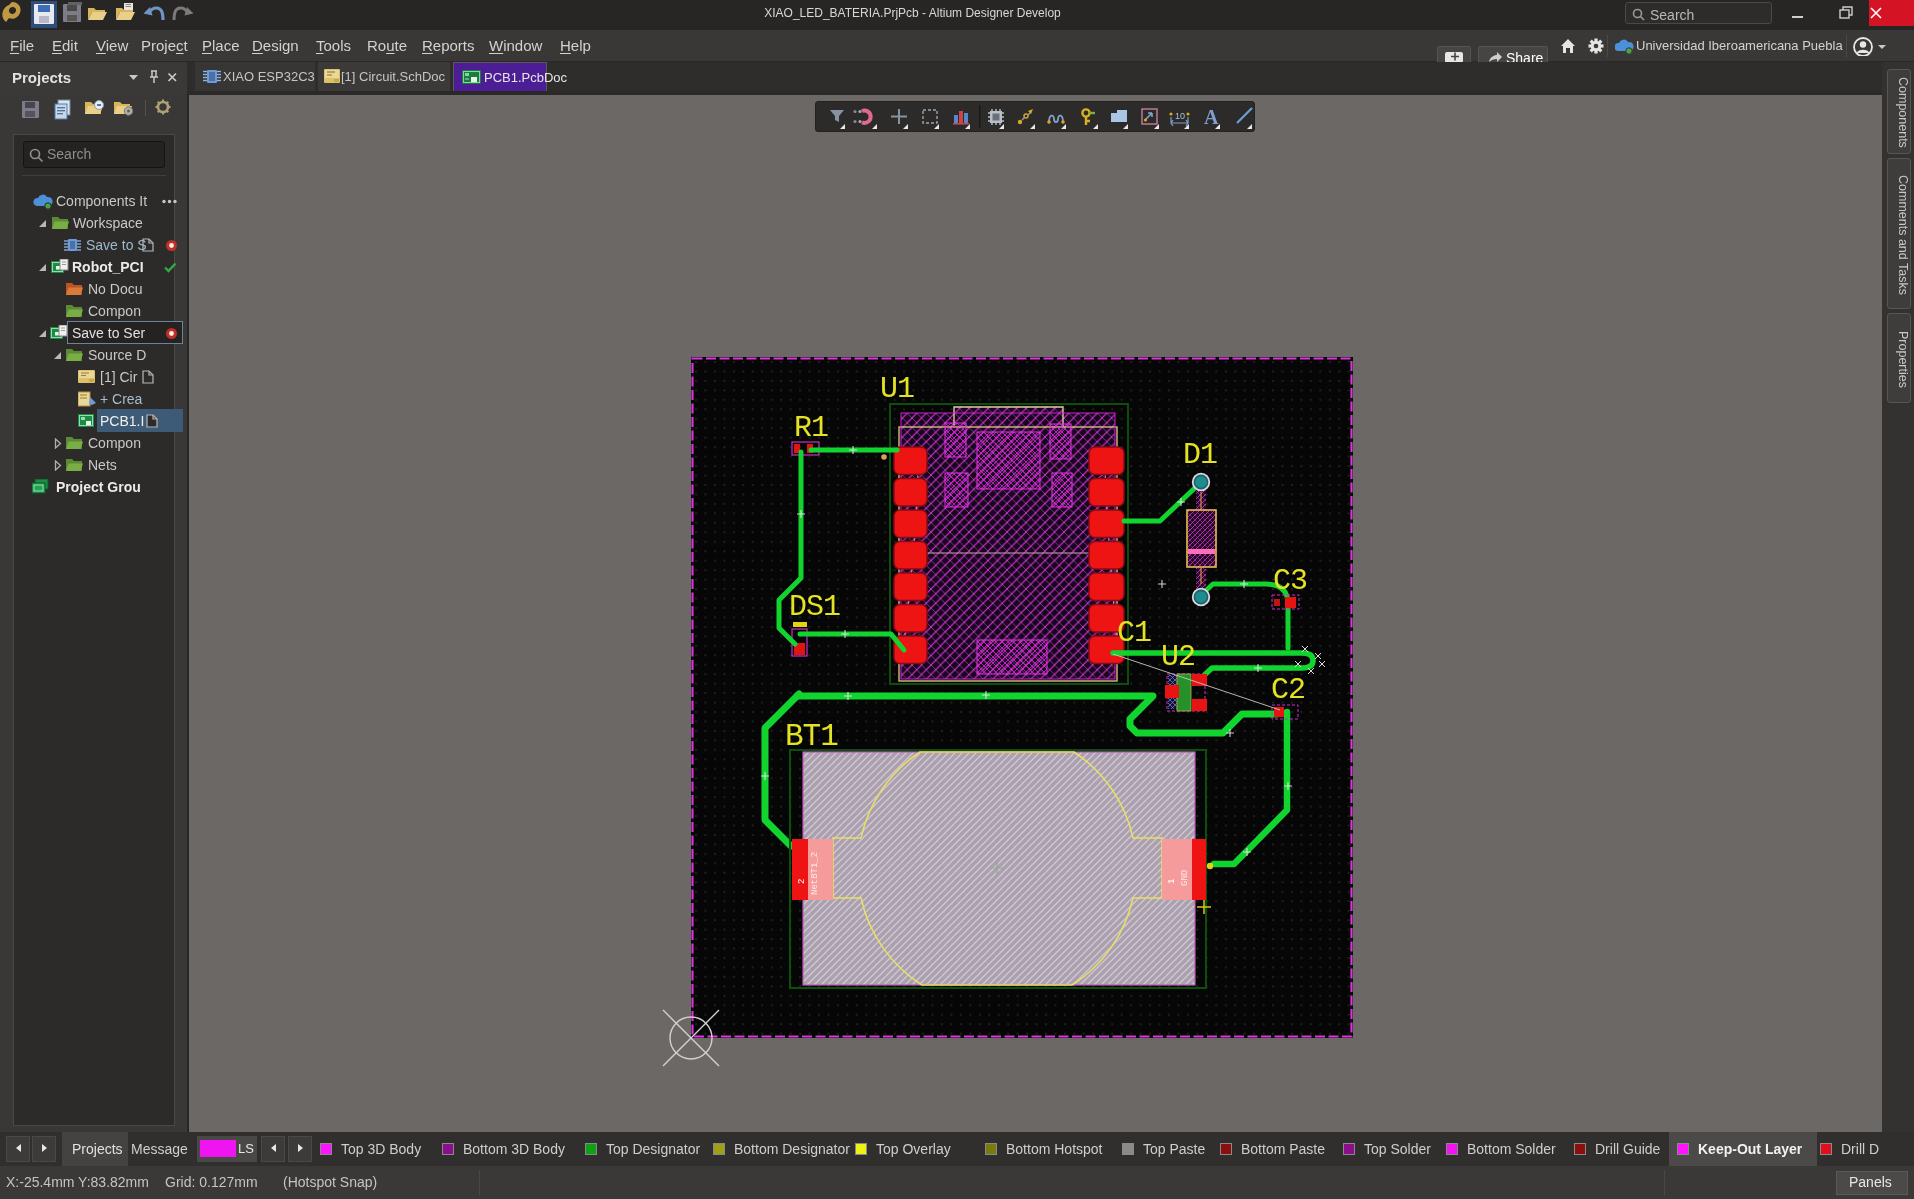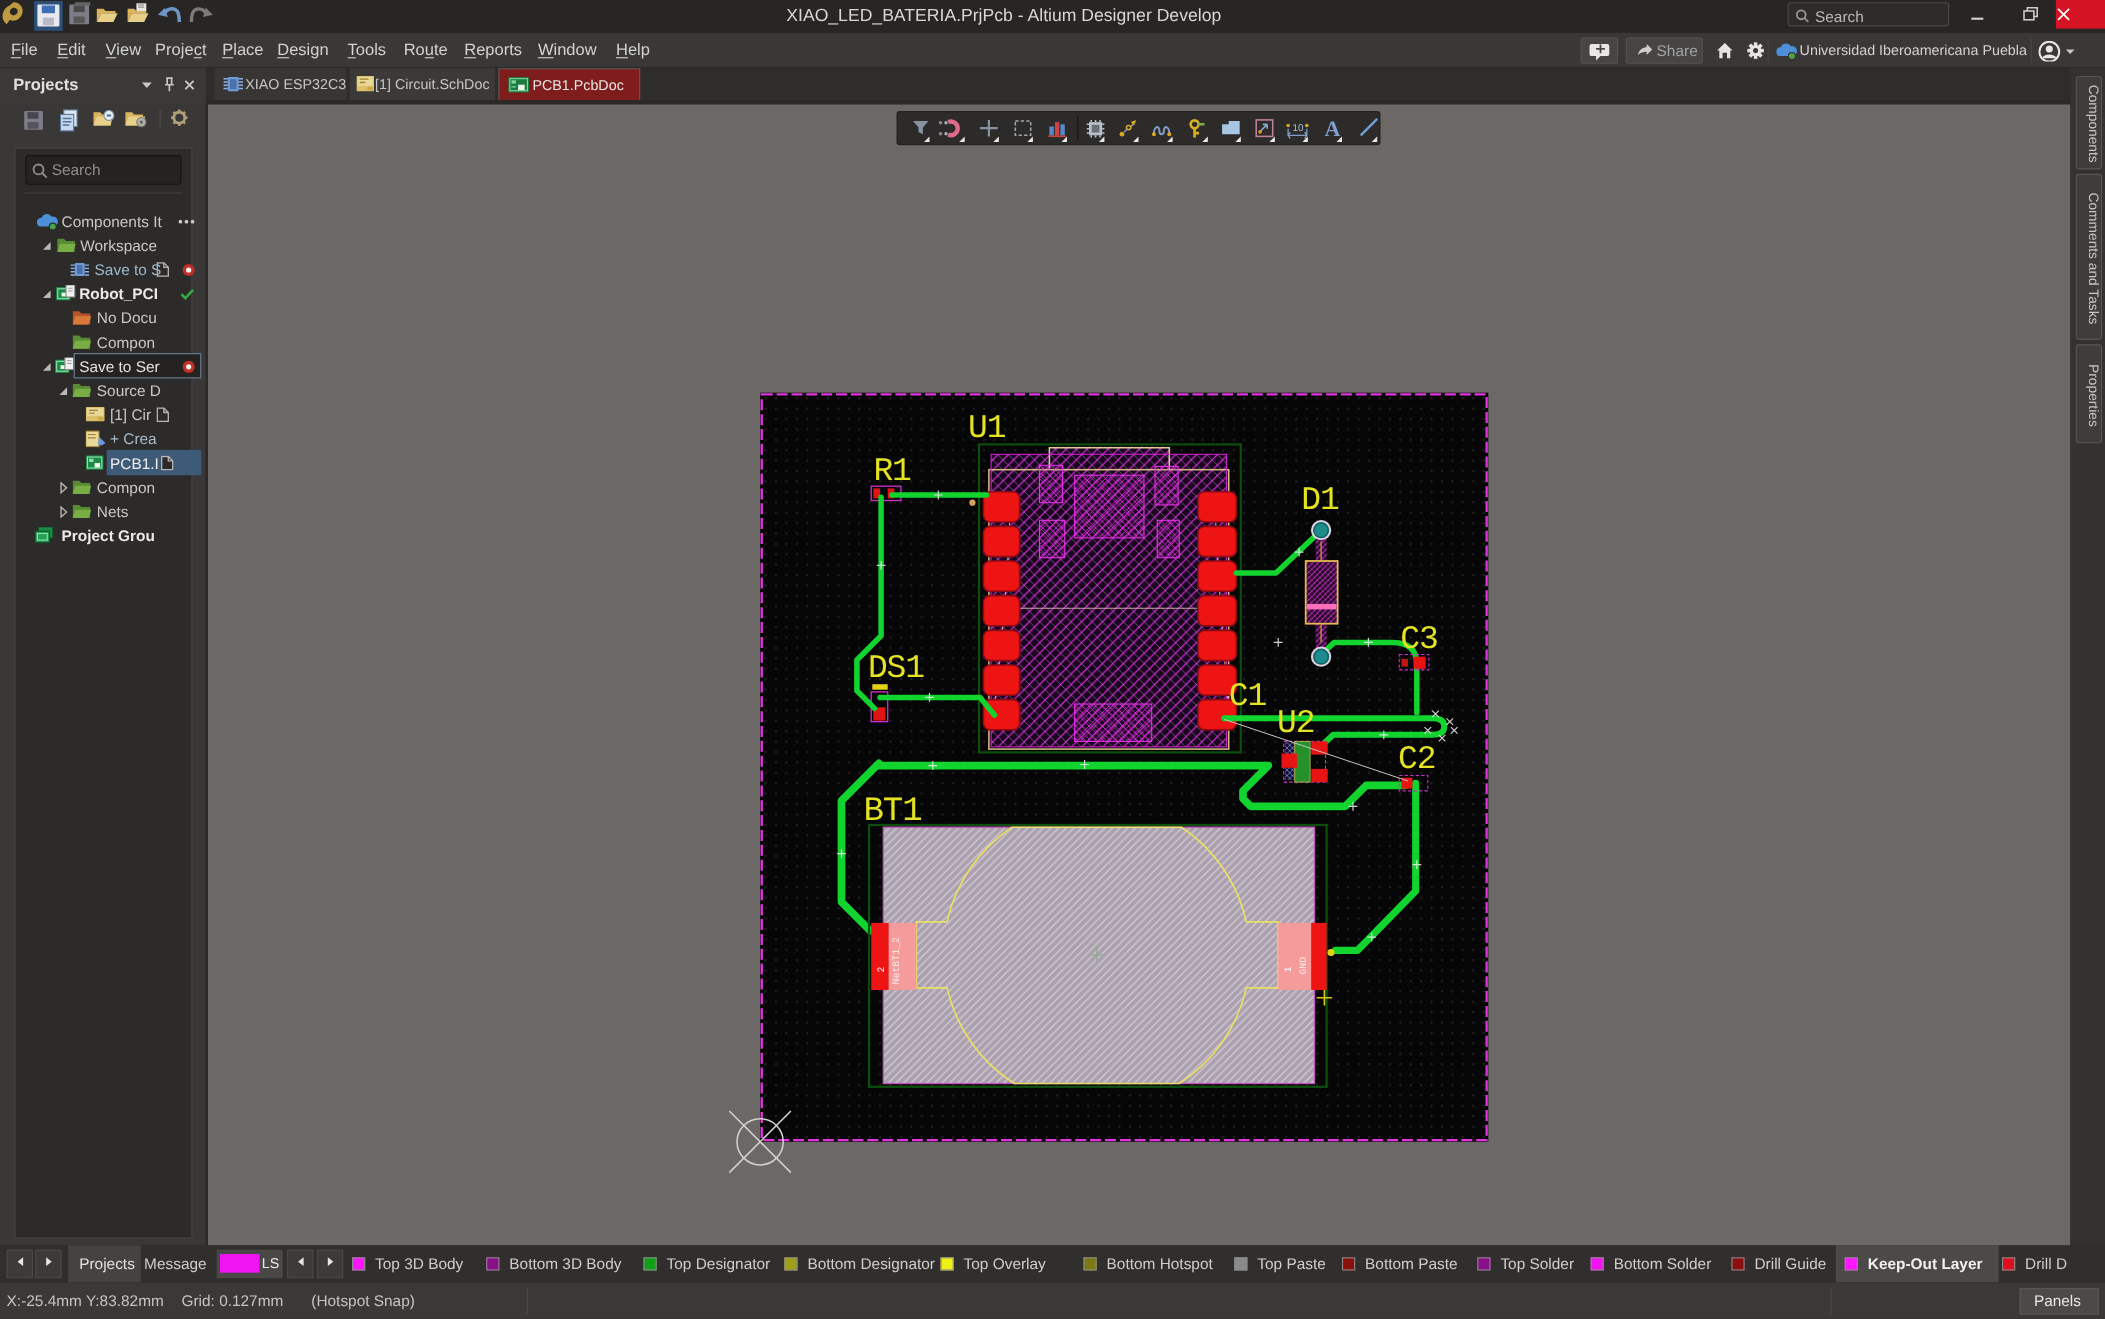--- a/index.html
+++ b/index.html
@@ -1,31 +1,31 @@
 <!DOCTYPE html>
 <html><head><meta charset="utf-8">
 <style>
 *{margin:0;padding:0;box-sizing:border-box;}
 html,body{width:1914px;height:1199px;overflow:hidden;background:#272625;
   font-family:"Liberation Sans",sans-serif;-webkit-font-smoothing:antialiased;}
 .abs{position:absolute;}
 #app{position:relative;width:1914px;height:1199px;}
 
 #titlebar{position:absolute;left:0;top:0;width:1914px;height:30px;background:#272625;}
-#title{position:absolute;top:6px;left:0;width:1825px;text-align:center;color:#d8d7d5;font-size:16px;}
+#title{position:absolute;top:6px;left:0;width:1825px;text-align:center;color:#d8d7d5;font-size:12px;}
 #searchbox{position:absolute;left:1625px;top:2px;width:147px;height:22px;background:#2d2c2b;
   border:1px solid #4a4948;border-radius:3px;color:#b9b8b6;font-size:14px;line-height:20px;}
 #searchbox span.mg{position:absolute;left:6px;top:3px;}
 .wbtn{position:absolute;top:0;height:26px;color:#cfcecd;text-align:center;}
 #closebtn{position:absolute;right:0;top:0;width:45px;height:26px;background:#d41324;color:#fff;}
 
 #menubar{position:absolute;left:0;top:30px;width:1914px;height:32px;background:#393837;border-bottom:1px solid #2a2928;}
 #menubar .m{position:absolute;top:7px;color:#d3d2d0;font-size:15px;}
 #menubar .m u{text-decoration-thickness:1px;text-underline-offset:2px;}
-.rbtn{position:absolute;top:4px;height:24px;background:#464544;border:1px solid #555453;border-radius:2px;color:#a3a3a3;}
+.rbtn{position:absolute;top:16px;height:24px;background:#464544;border:1px solid #555453;border-radius:2px;color:#ffffff;}
 
 #tabbar{position:absolute;left:187px;top:62px;width:1727px;height:29px;background:#2e2d2c;}
 .dtab{position:absolute;top:0;height:29px;font-size:13px;color:#c6c5c3;}
 .dtab .lbl{position:absolute;top:6px;white-space:nowrap;}
 #understrip{position:absolute;left:187px;top:91px;width:1727px;height:4px;background:#2b2a29;}
 
 #lpanel{position:absolute;left:0;top:62px;width:187px;height:1070px;background:#393837;}
 #lpanel .hdr{position:absolute;left:0;top:0;width:187px;height:32px;background:#3a3938;}
 #lpanel .hdr .t{position:absolute;left:12px;top:7px;font-size:15px;font-weight:bold;color:#e2e1df;}
 #treebox{position:absolute;left:13px;top:72px;width:162px;height:992px;background:#2c2b2a;border:1px solid #4a4948;}
@@ -171,21 +171,21 @@
       <div class="dtab" style="left:131px;width:132px;background:#3b3a39;">
         <svg class="abs" style="left:6px;top:7px" width="16" height="15">
           <rect x="0" y="0" width="16" height="14" rx="1" fill="#dcc06a"></rect>
           <rect x="1" y="1" width="14" height="8" fill="#e8d89a"></rect>
           <line x1="3" y1="3" x2="11" y2="3" stroke="#a08030" stroke-width="1.2"></line>
           <line x1="3" y1="6" x2="8" y2="6" stroke="#a08030" stroke-width="1.2"></line>
           <rect x="10" y="10" width="5" height="3" fill="#c8a848"></rect>
         </svg>
         <span class="lbl" style="left:23px;top:7px;">[1] Circuit.SchDoc</span>
       </div>
-      <div class="dtab" style="left:266px;width:129px;background:#7f1d1d;color:#e6e5e3;border:1px solid #5a5958;border-bottom:none;">
+      <div class="dtab" style="left:266px;width:94px;background:#4c1d95;color:#e6e5e3;border:1px solid #5a5958;border-bottom:none;">
         <svg class="abs" style="left:8px;top:7px" width="20" height="15">
           <rect x="0" y="0" width="19" height="14" rx="1" fill="#1d7a40"></rect>
           <rect x="1.5" y="1.5" width="16" height="11" fill="none" stroke="#7fd8a0" stroke-width="1"></rect>
           <rect x="9" y="7" width="6" height="5" fill="#e8f4e8"></rect>
           <rect x="3" y="3" width="4" height="3" fill="#7fd8a0"></rect>
           <line x1="3" y1="9" x2="7" y2="9" stroke="#7fd8a0" stroke-width="1.2"></line>
         </svg>
         <span class="lbl" style="left:30px;top:7px;">PCB1.PcbDoc</span>
       </div>
     </div>

